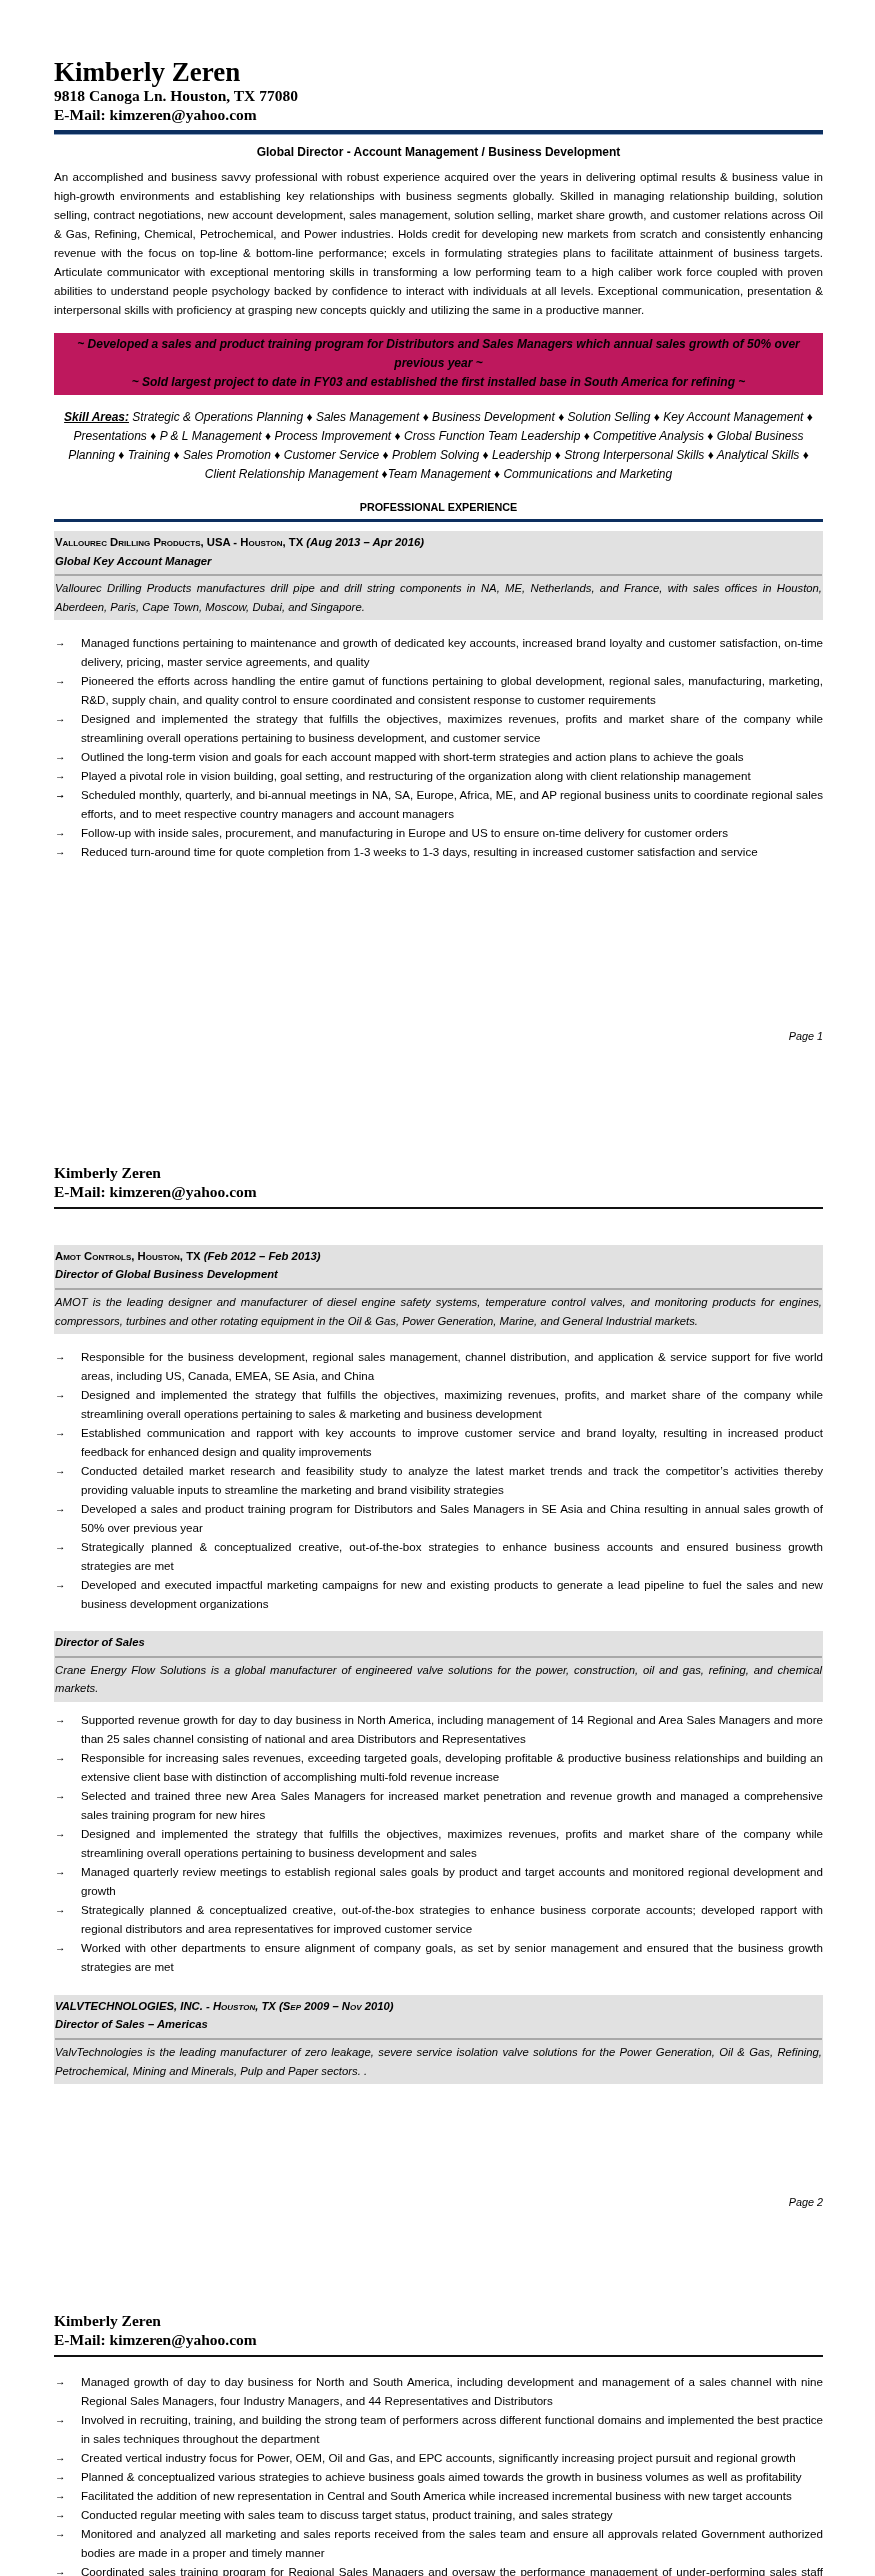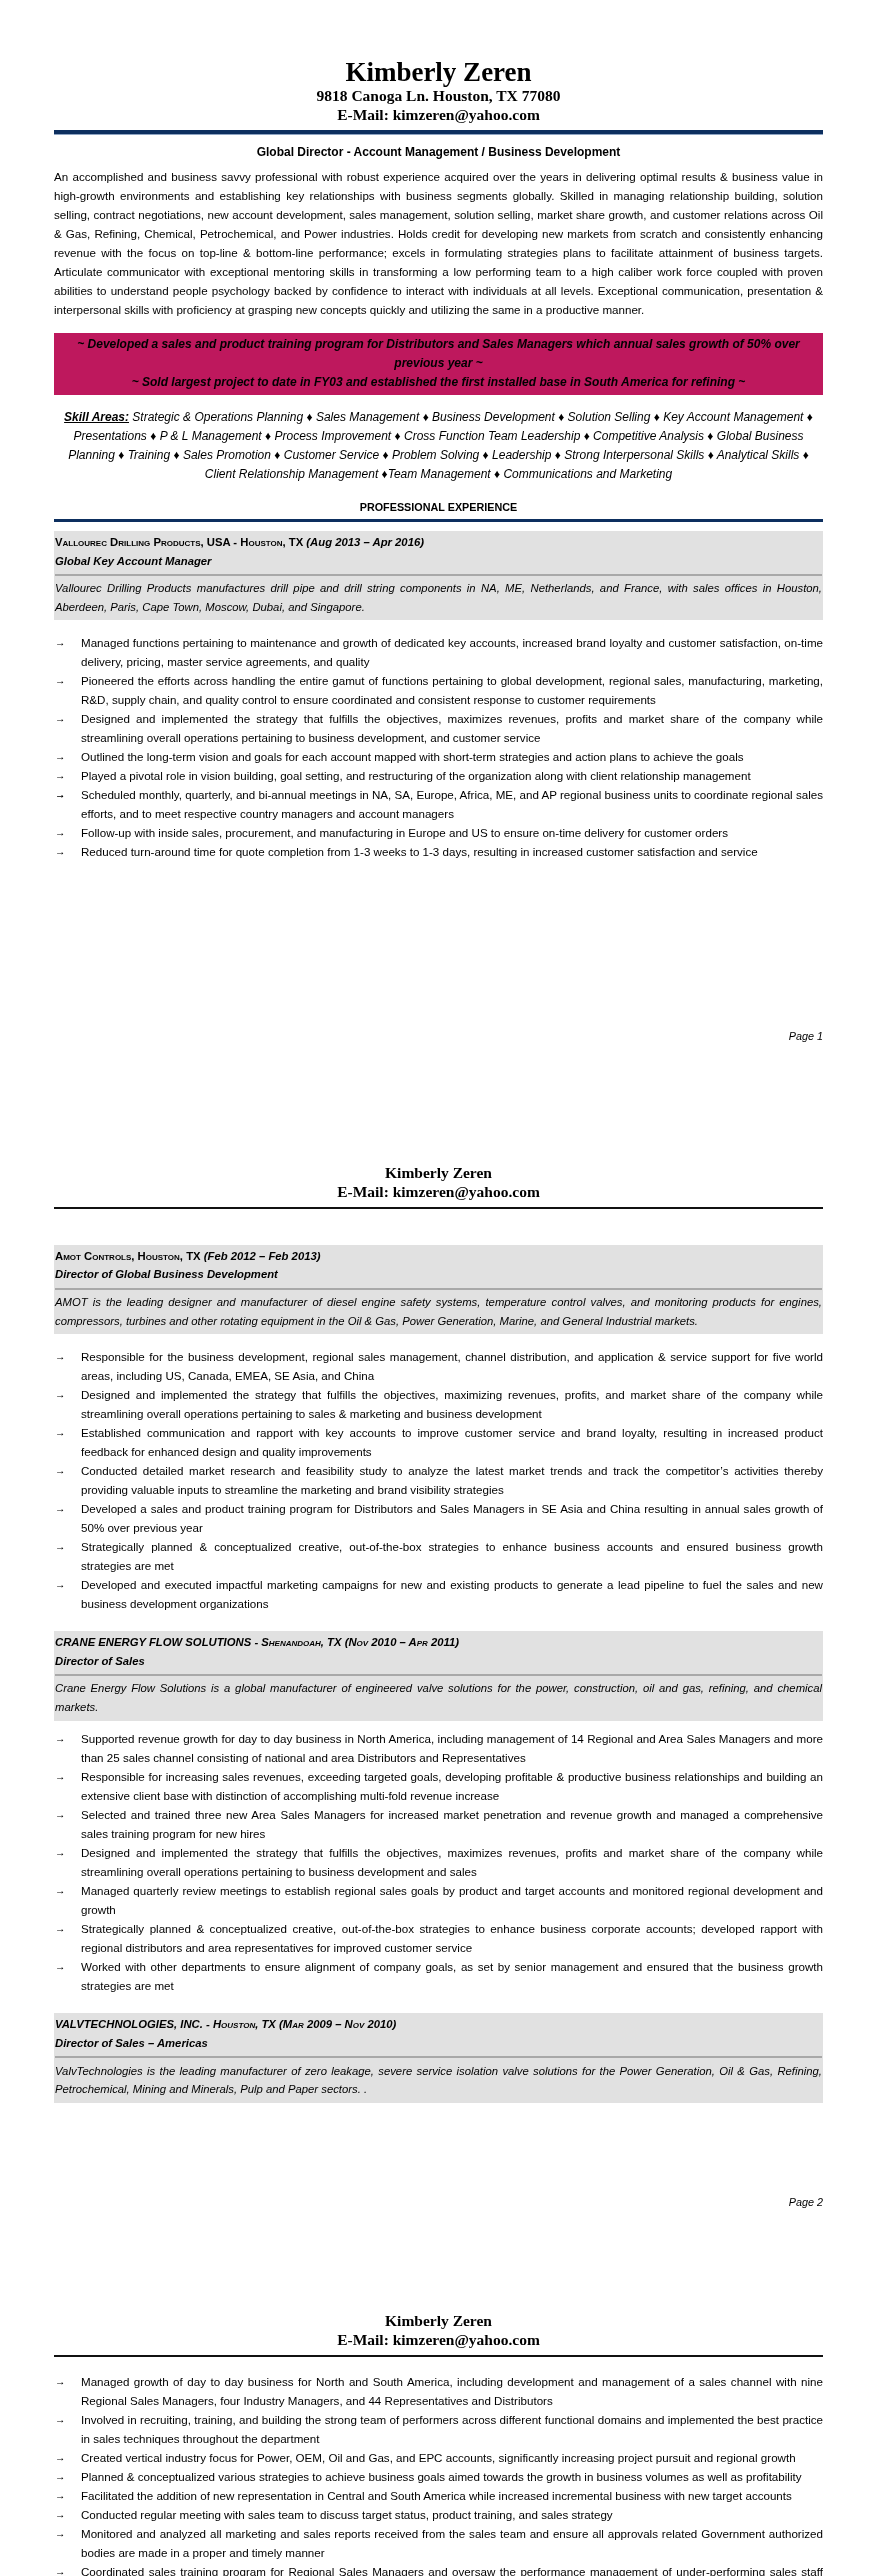--- a/index.html
+++ b/index.html
@@ -2,21 +2,21 @@
 <html style="font-size:8.2px"><head>
 <meta charset="utf-8">
 <style>
   html, body { margin: 0; padding: 0; background: #ffffff; }
   body { width: 876px; height: 3400px; position: relative; overflow: hidden; color: #000; font-family: "Liberation Sans", sans-serif; }
   .page { position: absolute; left: 54px; width: 769px; }
   .p1 { top: 0; height: 1103px; }
   .p2 { top: 1103px; height: 1149px; }
   .p3 { top: 2251px; height: 1149px; }
 
-  .hdr { text-align: center; font-family: "Liberation Serif", serif; font-weight: bold; }
+  .hdr { text-align: left; font-family: "Liberation Serif", serif; font-weight: bold; }
   .hdr-name-lg { font-size: 27px; line-height: 29px; padding-top: 58px; }
   .hdr-line { font-size: 15.5px; line-height: 18.5px; }
   .rule-navy { height: 3.6px; background: #0d2f5f; border-bottom: 0.5px solid #8ea4c2; margin-top: 6.2px; }
   .hdr-name-sm { font-size: 15.5px; line-height: 18.5px; padding-top: 61px; }
   .rule-black { height: 1.5px; background: #111; margin-top: 6.2px; }
 
   .headline { text-align: center; font-weight: bold; font-size: 12px; margin-top: 10.3px; }
   .summary { font-size: 11.6px; line-height: 19px; text-align: justify; margin-top: 8.2px; }
   .highlight-box { background: #be185d; margin-top: 13.4px; padding: 2.1px 5.2px 3.1px; text-align: center; font-weight: bold; font-style: italic; font-size: 12px; line-height: 19px; }
   .skills { text-align: center; font-style: italic; font-size: 12px; line-height: 19px; margin-top: 13.4px; padding: 0 5.2px; }
@@ -104,37 +104,36 @@
       <li><span class="arrow">→</span><span>Responsible for the business development, regional sales management, channel distribution, and application &amp; service support for five world areas, including US, Canada, EMEA, SE Asia, and China</span></li>
       <li><span class="arrow">→</span><span>Designed and implemented the strategy that fulfills the objectives, maximizing revenues, profits, and market share of the company while streamlining overall operations pertaining to sales &amp; marketing and business development</span></li>
       <li><span class="arrow">→</span><span>Established communication and rapport with key accounts to improve customer service and brand loyalty, resulting in increased product feedback for enhanced design and quality improvements</span></li>
       <li><span class="arrow">→</span><span>Conducted detailed market research and feasibility study to analyze the latest market trends and track the competitor’s activities thereby providing valuable inputs to streamline the marketing and brand visibility strategies</span></li>
       <li><span class="arrow">→</span><span>Developed a sales and product training program for Distributors and Sales Managers in SE Asia and China resulting in annual sales growth of 50% over previous year</span></li>
       <li><span class="arrow">→</span><span>Strategically planned &amp; conceptualized creative, out-of-the-box strategies to enhance business accounts and ensured business growth strategies are met</span></li>
       <li><span class="arrow">→</span><span>Developed and executed impactful marketing campaigns for new and existing products to generate a lead pipeline to fuel the sales and new business development organizations</span></li>
     </ul>
 
   <div class="job-box" style="margin-top:18.5px; font-style:italic">
-    <div class="job-head"><span class="sc">CRANE ENERGY FLOW SOLUTIONS - Shenandoah, TX</span><span class="dates sc"> (Nov 2010 – Apr 2011)</span></div>
     <div class="job-title">Director of Sales</div>
     <div class="job-div"></div>
     <div class="job-desc">Crane Energy Flow Solutions is a global manufacturer of engineered valve solutions for the power, construction, oil and gas, refining, and chemical markets.</div>
   </div>
   <ul class="bul tight">
       <li><span class="arrow">→</span><span>Supported revenue growth for day to day business in North America, including management of 14 Regional and Area Sales Managers and more than 25 sales channel consisting of national and area Distributors and Representatives</span></li>
       <li><span class="arrow">→</span><span>Responsible for increasing sales revenues, exceeding targeted goals, developing profitable &amp; productive business relationships and building an extensive client base with distinction of accomplishing multi-fold revenue increase</span></li>
       <li><span class="arrow">→</span><span>Selected and trained three new Area Sales Managers for increased market penetration and revenue growth and managed a comprehensive sales training program for new hires</span></li>
       <li><span class="arrow">→</span><span>Designed and implemented the strategy that fulfills the objectives, maximizes revenues, profits and market share of the company while streamlining overall operations pertaining to business development and sales</span></li>
       <li><span class="arrow">→</span><span>Managed quarterly review meetings to establish regional sales goals by product and target accounts and monitored regional development and growth</span></li>
       <li><span class="arrow">→</span><span>Strategically planned &amp; conceptualized creative, out-of-the-box strategies to enhance business corporate accounts; developed rapport with regional distributors and area representatives for improved customer service</span></li>
       <li><span class="arrow">→</span><span>Worked with other departments to ensure alignment of company goals, as set by senior management and ensured that the business growth strategies are met</span></li>
     </ul>
 
   <div class="job-box" style="margin-top:18.5px; font-style:italic">
-    <div class="job-head"><span class="sc">VALVTECHNOLOGIES, INC. - Houston, TX</span><span class="dates sc"> (Mar 2009 – Nov 2010)</span></div>
+    <div class="job-head"><span class="sc">VALVTECHNOLOGIES, INC. - Houston, TX</span><span class="dates sc"> (Sep 2009 – Nov 2010)</span></div>
     <div class="job-title">Director of Sales – Americas</div>
     <div class="job-div"></div>
     <div class="job-desc">ValvTechnologies is the leading manufacturer of zero leakage, severe service isolation valve solutions for the Power Generation, Oil &amp; Gas, Refining, Petrochemical, Mining and Minerals, Pulp and Paper sectors. .</div>
   </div>
 
   <div class="page-num">Page 2</div>
 </div>
 
 <div class="page p3">
   <div class="hdr">

